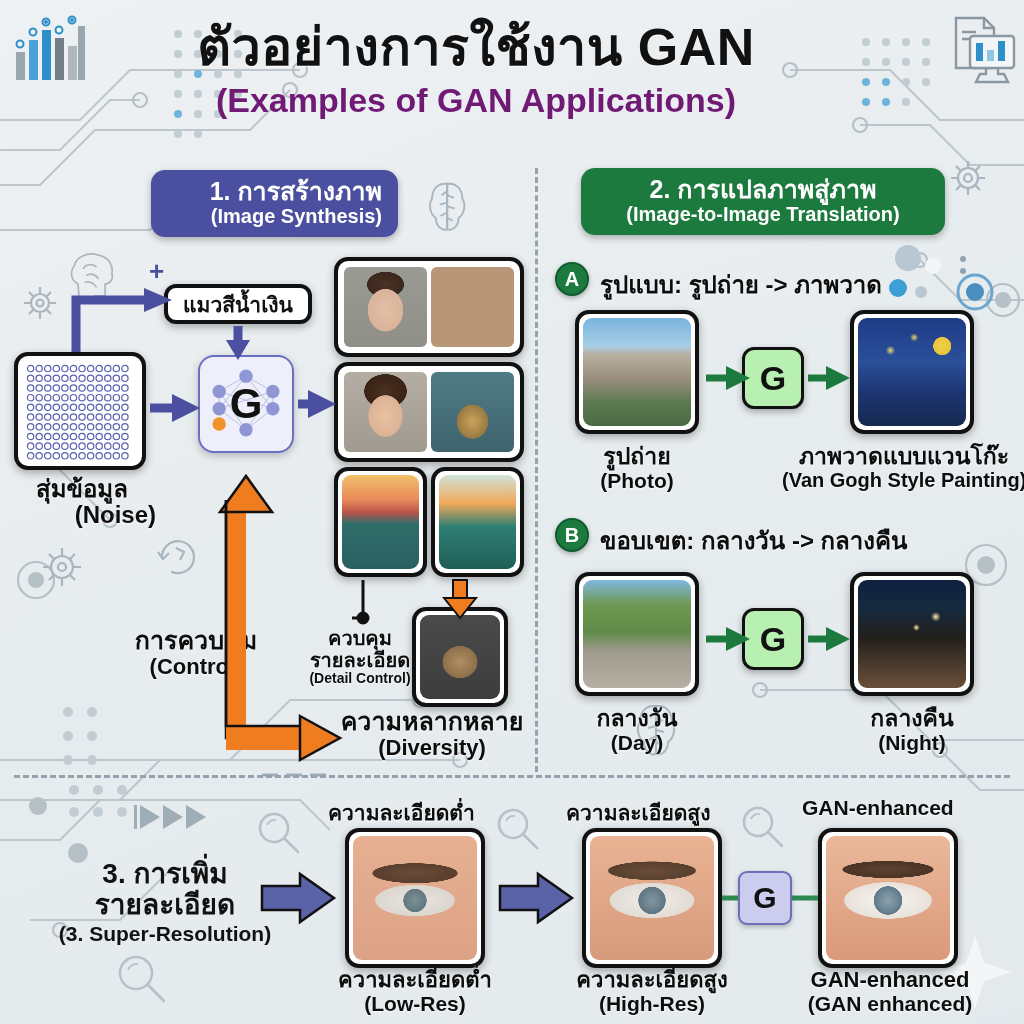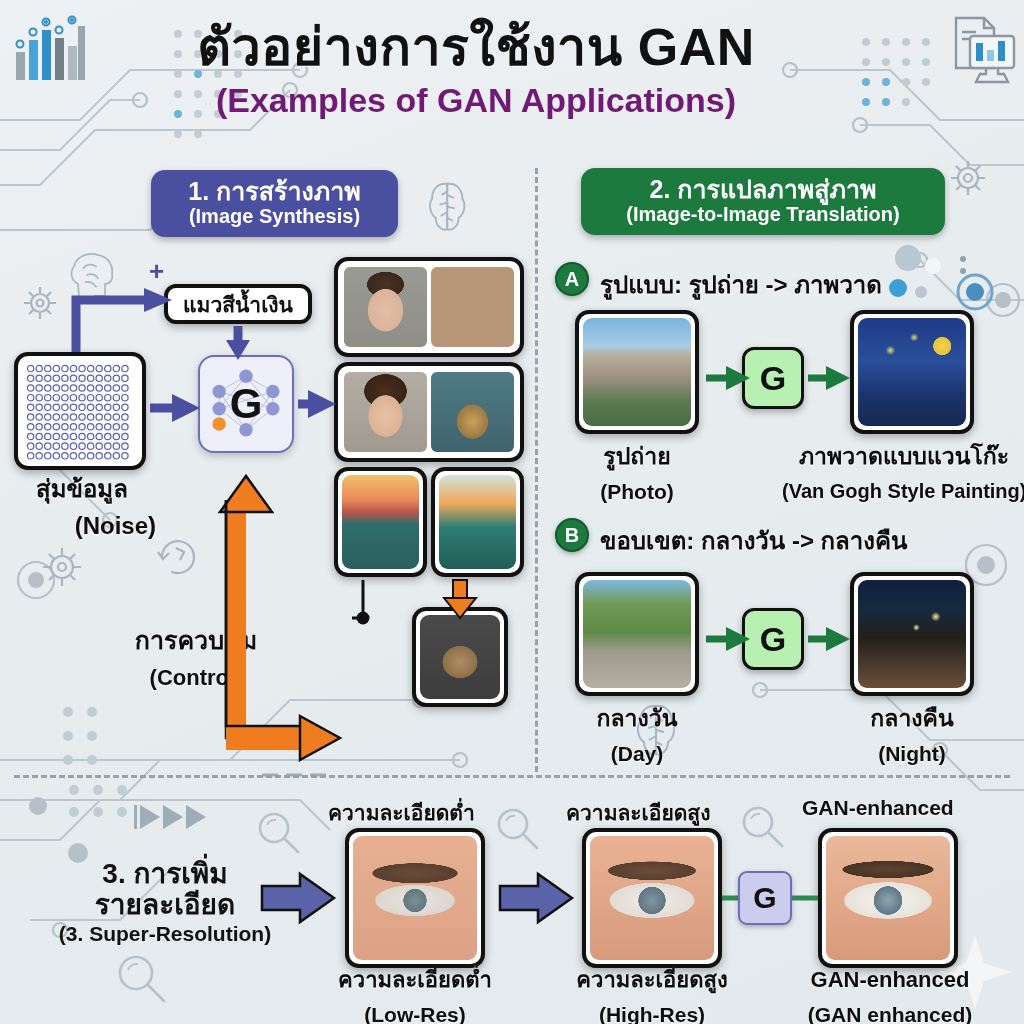--- a/index.html
+++ b/index.html
@@ -32,27 +32,27 @@
     border-top:3px dashed #96a3ad;
   }
 
   
   .sec-badge {
     position:absolute; border-radius:14px; color:#fff; text-align:center;
     padding:7px 16px 9px; box-shadow:0 3px 7px rgba(0,0,0,.28);
   }
   .sec-badge .l1 { font-size:25px; font-weight:bold; line-height:1.12; white-space:nowrap;}
   .sec-badge .l2 { font-size:20px; font-weight:bold; line-height:1.15; white-space:nowrap;}
-  #badge1 { left:151px; top:170px; background:#4a4fa0; width:247px;}
+  #badge1 { left:151px; top:170px; background:#4a4fa0; width:247px;text-align:right;}
   #badge2 { left:581px; top:168px; background:#1d7a3e; width:364px;}
 
   
   .cap { position:absolute; text-align:center; color:#0d0d0d; text-shadow:0 1px 2px rgba(255,255,255,.9);}
   .cap .th { font-weight:bold; line-height:1.1; white-space:nowrap;}
-  .cap .en { font-weight:bold; line-height:1.1; white-space:nowrap;margin-top:11px;}
+  .cap .en { font-weight:bold; line-height:1.1; white-space:nowrap;}
 
   
   .imgbox {
     position:absolute; border:4px solid #111; border-radius:14px; background:#fff;
     box-shadow:0 3px 8px rgba(0,0,0,.3); overflow:hidden;
   }
   .imgbox > .inner { position:absolute; inset:4px; border-radius:9px; overflow:hidden; }
 
   
   #noise { left:14px; top:352px; width:132px; height:118px; border:4px solid #111; border-radius:14px;
@@ -550,21 +550,30 @@
     <div class="inner" style="background:
       radial-gradient(ellipse 26px 24px at 50% 56%, #b08e62 0%, #8d6f4b 66%, rgba(0,0,0,0) 68%),
       linear-gradient(#4a4a4a,#3d3d3d);"></div>
   </div>
 
   <div class="cap" style="left:96px;top:627px;width:200px;">
     <div class="th" style="font-size:25px;">การควบคุม</div>
     <div class="en" style="font-size:22px;">(Control)</div>
   </div>
 
-
+  <div class="cap" style="left:296px;top:627px;width:128px;">
+    <div class="th" style="font-size:20px;">ควบคุม</div>
+    <div class="th" style="font-size:20px;">รายละเอียด</div>
+    <div class="en" style="font-size:14px;">(Detail Control)</div>
+  </div>
+
+  <div class="cap" style="left:330px;top:708px;width:204px;">
+    <div class="th" style="font-size:25px;">ความหลากหลาย</div>
+    <div class="en" style="font-size:22px;">(Diversity)</div>
+  </div>
 
   <div class="sec-badge" id="badge2">
     <div class="l1">2. การแปลภาพสู่ภาพ</div>
     <div class="l2">(Image-to-Image Translation)</div>
   </div>
 
   <div class="circle-badge" style="left:555px;top:262px;">A</div>
   <div class="row-head" style="left:600px;top:265px;">รูปแบบ: รูปถ่าย -&gt; ภาพวาด</div>
 
   <div class="imgbox" style="left:575px;top:310px;width:124px;height:124px;">

